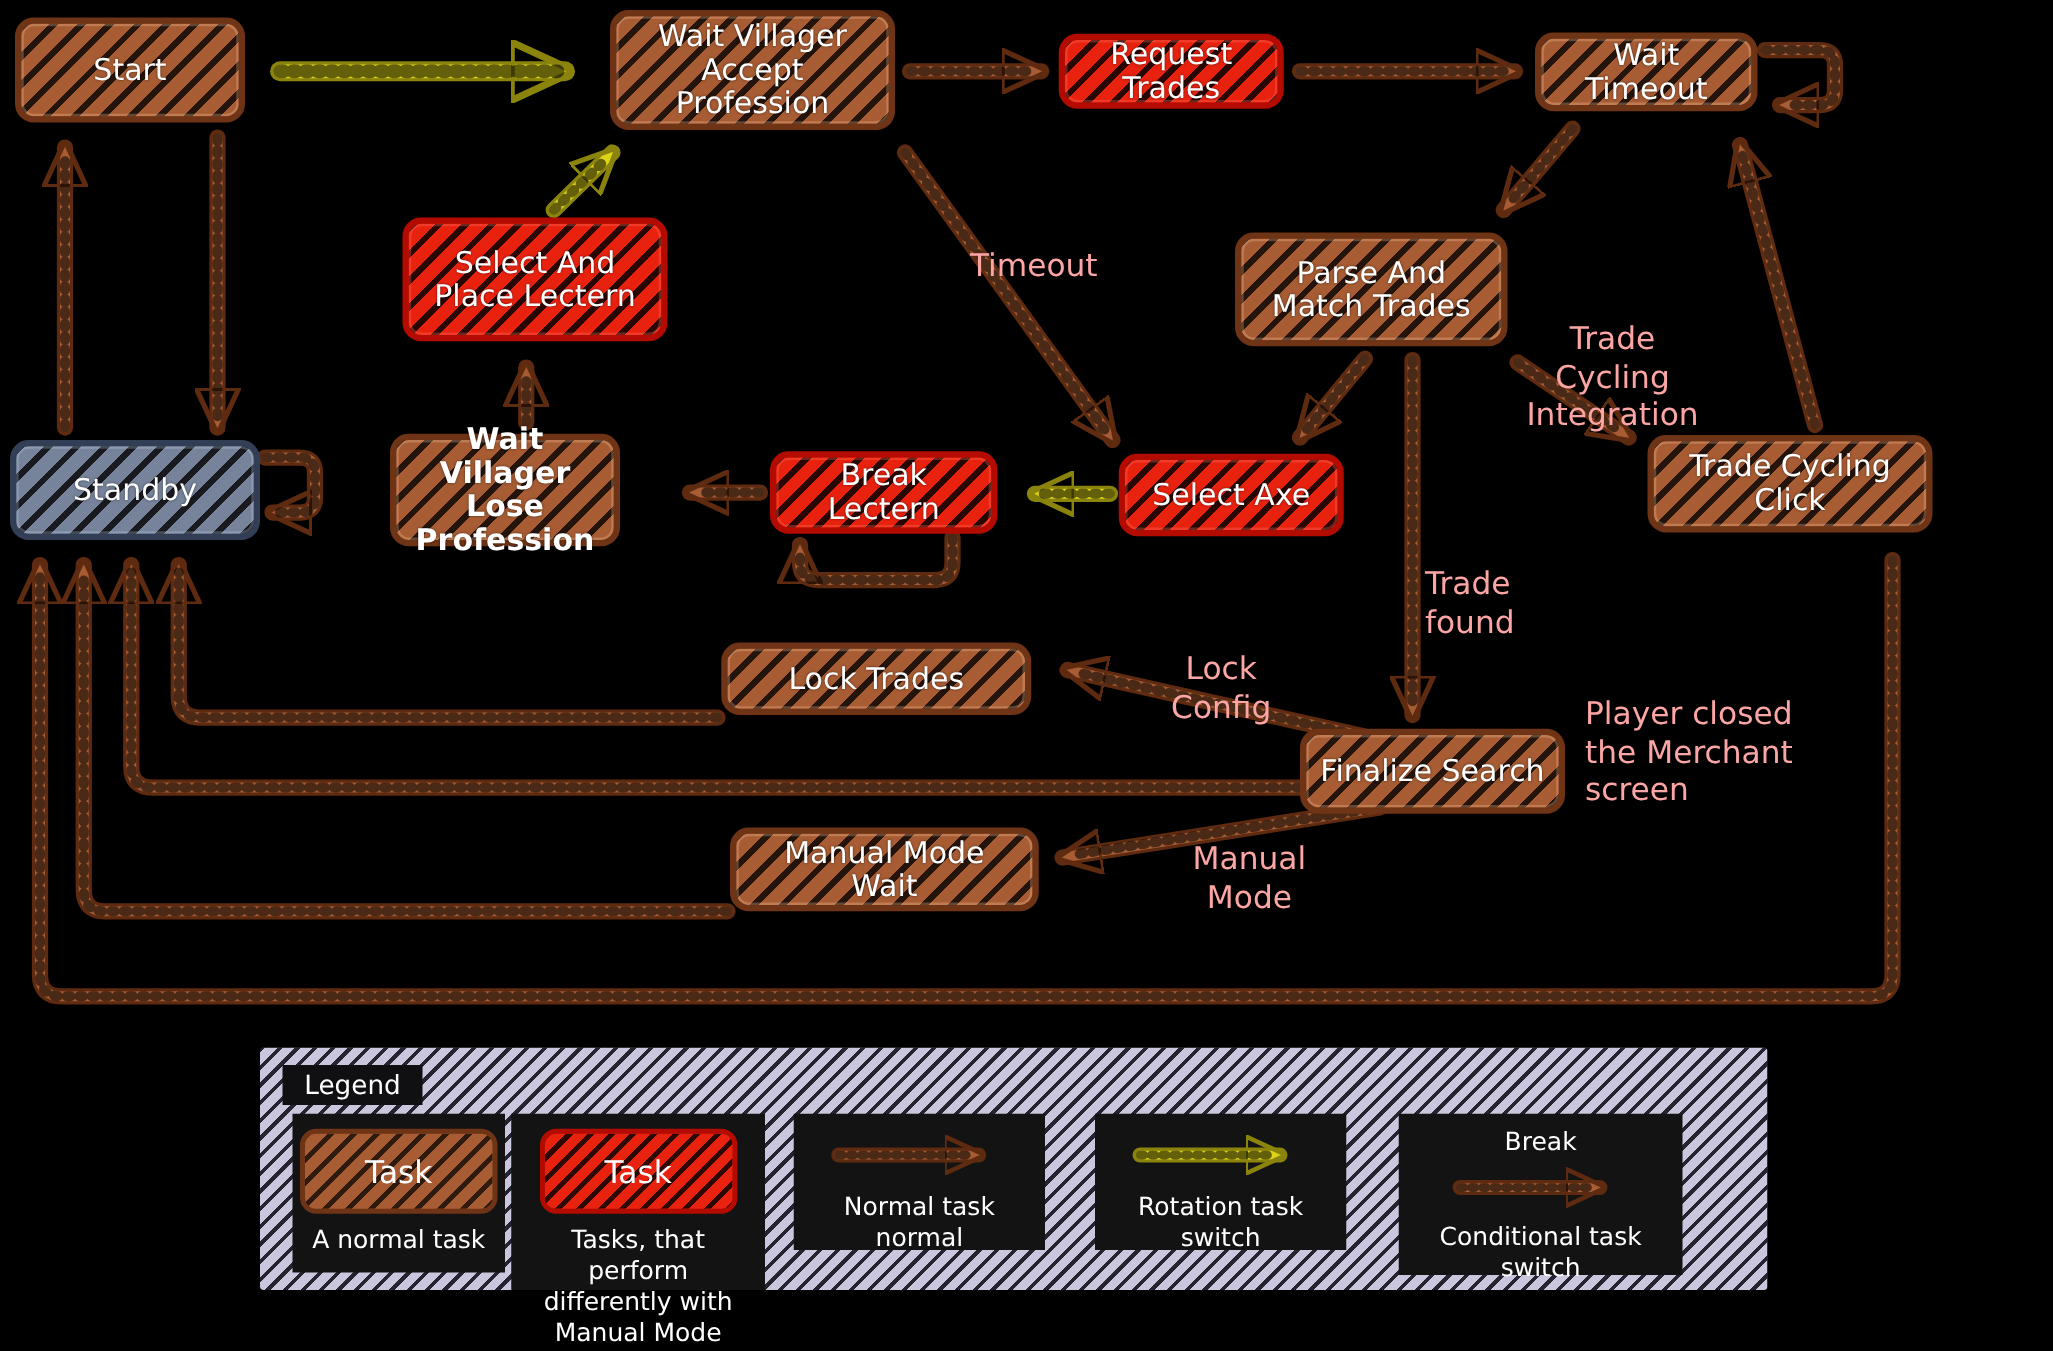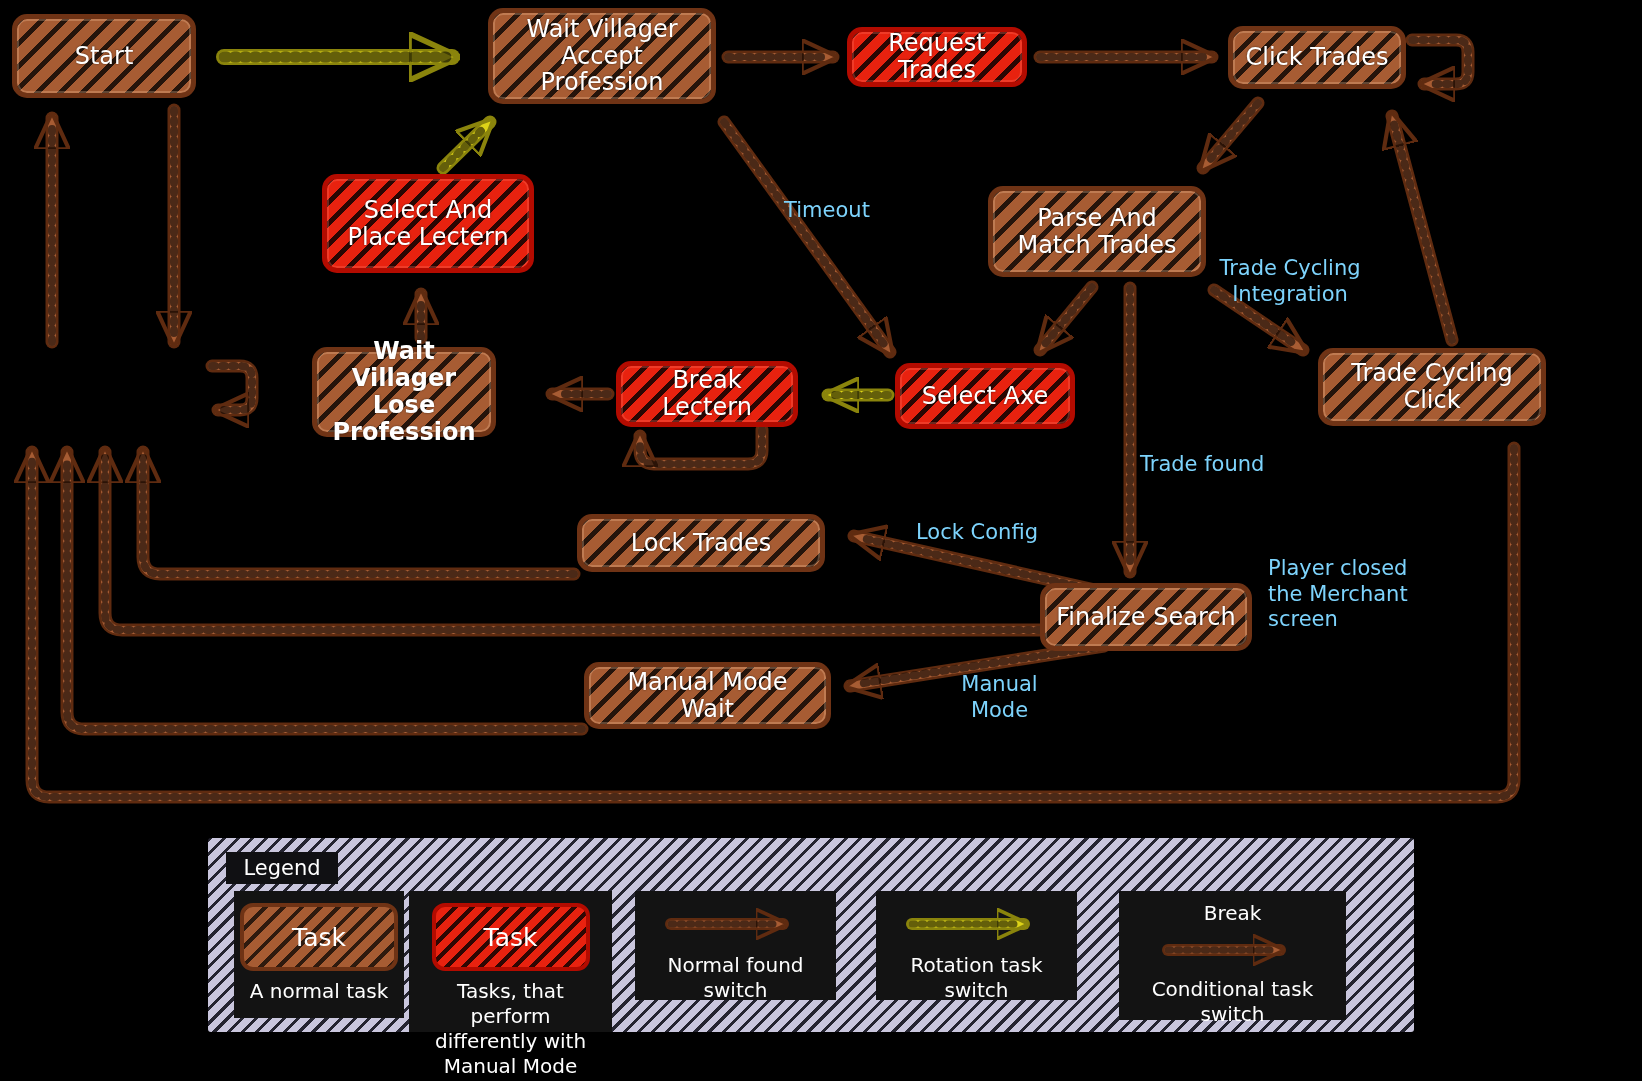--- a/index.html
+++ b/index.html
@@ -37,21 +37,21 @@
     border:5px solid #b30b00;
     box-shadow:inset 0 0 0 2px rgba(255,120,100,0.3);
   }
   .node.standby{
     background:repeating-linear-gradient(135deg, rgba(0,0,0,0.8) 0 5px, rgba(0,0,0,0) 5px 16px),#76839a;
     border:5px solid #323e55;
     box-shadow:inset 0 0 0 2px rgba(210,220,240,0.25);
   }
   
   .elabel{
-    position:absolute;color:#7dd3fc;font-size:21px;line-height:1.22;text-align:center;
+    position:absolute;color:#fca5a5;font-size:25px;line-height:1.22;text-align:center;
   }
   
   #legend{
     position:absolute;left:208px;top:838px;width:1166px;height:194px;
     background:repeating-linear-gradient(135deg, rgba(8,8,18,0.85) 0 3px, rgba(0,0,0,0) 3px 10px),#c9c6dd;
     border-radius:3px;
     padding-left:40px;
   }
   .legend-title{
     position:absolute;left:18px;top:14px;width:112px;height:32px;
@@ -240,26 +240,27 @@
       <path class="hatch" d="M 1514,448 V 780 Q 1514,797 1497,797 H 49 Q 32,797 32,780 V 458"></path>
     </g>
   </svg>
 
   <div class="node normal" style="left:12px;top:14px;width:184px;height:84px;">Start</div>
 
   <div class="node normal" style="left:488px;top:8px;width:228px;height:96px;">Wait Villager Accept Profession</div>
 
   <div class="node manual" style="left:847px;top:27px;width:180px;height:60px;">Request Trades</div>
 
-  <div class="node normal" style="left:1228px;top:26px;width:178px;height:63px;">Click Trades</div>
+  <div class="node normal" style="left:1228px;top:26px;width:178px;height:63px;">Wait Timeout</div>
 
   <div class="node manual" style="left:322px;top:174px;width:212px;height:99px;">Select And Place Lectern</div>
 
   <div class="node normal" style="left:988px;top:186px;width:218px;height:91px;">Parse And Match Trades</div>
 
+  <div class="node standby" style="left:8px;top:352px;width:200px;height:80px;">Standby</div>
 
   <div class="node normal" style="left:312px;top:347px;width:184px;height:90px;font-weight:bold;">Wait Villager Lose Profession</div>
 
   <div class="node manual" style="left:616px;top:361px;width:182px;height:66px;">Break Lectern</div>
 
   <div class="node manual" style="left:895px;top:363px;width:180px;height:66px;">Select Axe</div>
 
   <div class="node normal" style="left:1318px;top:348px;width:228px;height:78px;">Trade Cycling Click</div>
 
   <div class="node normal" style="left:577px;top:514px;width:248px;height:58px;">Lock Trades</div>
@@ -292,21 +293,21 @@
       <div class="mini manual">Task</div>
       <div class="caption">Tasks, that perform differently with Manual Mode</div>
     </div>
 
     <div class="panel" style="left:427px;top:53px;width:201px;height:109px;justify-content:space-between;">
       <svg class="swatch-arrow" width="150" height="42" viewBox="0 0 150 42">
         <path d="M 10,21 H 122" stroke="#5f2b10" stroke-width="12"></path>
         <path d="M 10,21 H 122" stroke="#a75c33" stroke-width="7" marker-end="url(#head-brown)"></path>
         <path d="M 10,21 H 116" stroke="rgba(0,0,0,0.55)" stroke-width="7" stroke-dasharray="3 6"></path>
       </svg>
-      <div class="caption">Normal found switch</div>
+      <div class="caption">Normal task normal</div>
     </div>
 
     <div class="panel" style="left:668px;top:53px;width:201px;height:109px;justify-content:space-between;">
       <svg class="swatch-arrow" width="150" height="42" viewBox="0 0 150 42">
         <path d="M 10,21 H 122" stroke="#8a840c" stroke-width="12"></path>
         <path d="M 10,21 H 122" stroke="#ddd318" stroke-width="7" marker-end="url(#head-yellow)"></path>
         <path d="M 10,21 H 116" stroke="rgba(0,0,0,0.55)" stroke-width="7" stroke-dasharray="3 6"></path>
       </svg>
       <div class="caption">Rotation task switch</div>
     </div>

